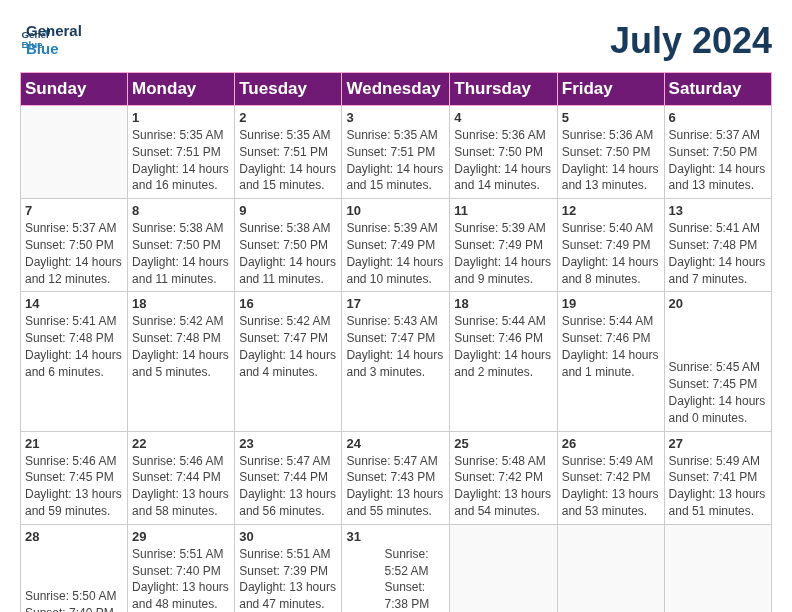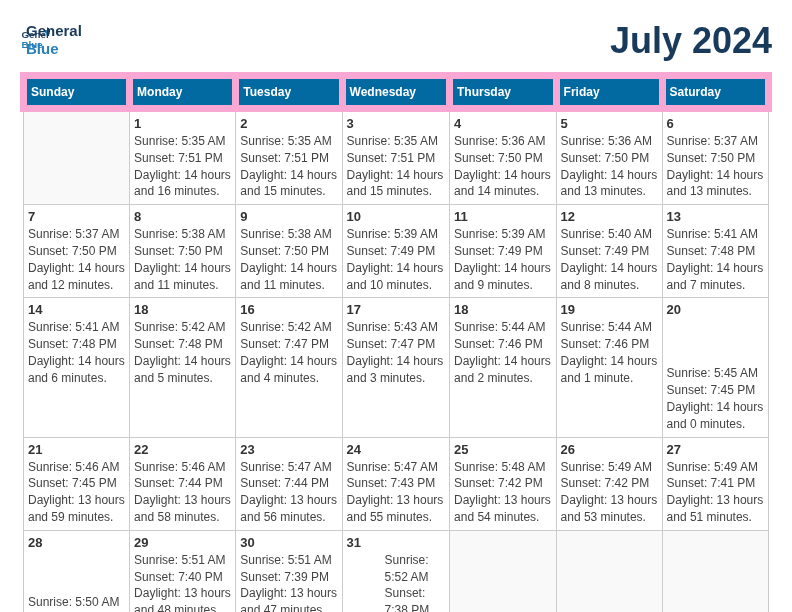--- a/index.html
+++ b/index.html
@@ -37,26 +37,26 @@
     .location-title {
       font-size: 16px;
       color: #333;
     }
     table {
       width: 100%;
       border-collapse: collapse;
       font-size: 11px;
     }
     thead tr th {
-      background-color: #0369a1;
+      background-color: #701a75;
       color: #fff;
       padding: 6px 4px;
       text-align: left;
-      font-size: 12px;
-      border: 7px solid #f9a8d4;
+      font-size: 17px;
+      border: 1px solid #f9a8d4;
     }
     tbody tr td {
       border: 1px solid #ccc;
       vertical-align: top;
       padding: 4px;
       width: 108px;
       height: 80px;
       color: #333;
     }
     tbody tr td.empty {

